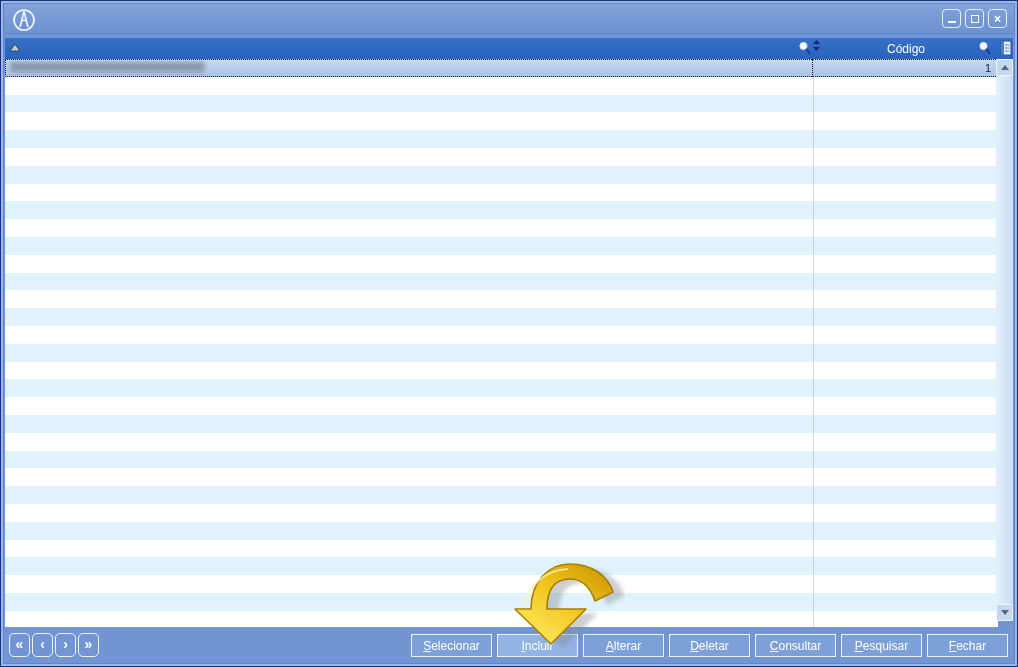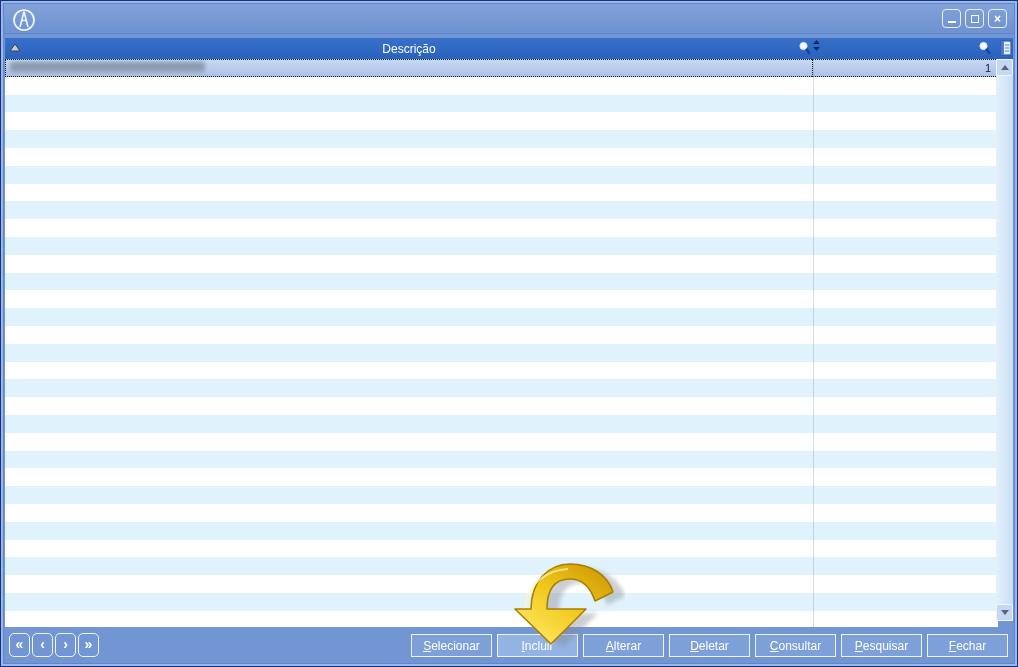--- a/index.html
+++ b/index.html
@@ -88,32 +88,32 @@
       <button class="ctrl close" title="Fechar">
         <span>×</span>
       </button>
     </div>
   </div>
 
   <div class="header">
     <svg class="sort-tri" width="12" height="11">
       <path d="M6 2 L11 9 H1 Z" fill="#c3cbd8" stroke="#3c4452" stroke-width="1"></path>
     </svg>
-    <div class="hcell desc">
-      <span>Descrição</span>
-    </div>
     <div class="hicons-desc">
       <svg width="14" height="16">
         <circle cx="5.5" cy="6" r="3.6" fill="#f6faff" stroke="#d9e4f5" stroke-width="1"></circle>
         <line x1="8.2" y1="8.8" x2="12" y2="14" stroke="#1d3f9e" stroke-width="2.4"></line>
       </svg>
       <svg width="9" height="13" style="margin-top:-1px;">
         <path d="M4.5 1 L8 5 H1 Z" fill="#0e2a6e"></path>
         <path d="M4.5 12 L1 8 H8 Z" fill="#0e2a6e"></path>
       </svg>
+    </div>
+    <div class="hcell cod">
+      <span>Código</span>
     </div>
     <div class="hicons-cod">
       <svg width="14" height="16">
         <circle cx="5.5" cy="6" r="3.6" fill="#f6faff" stroke="#d9e4f5" stroke-width="1"></circle>
         <line x1="8.2" y1="8.8" x2="12" y2="14" stroke="#1d3f9e" stroke-width="2.4"></line>
       </svg>
     </div>
     <svg class="grid-ico" width="15" height="18">
       <rect x="4" y="2" width="10" height="14" fill="#eef4fd" stroke="#2b5cb8" stroke-width="1.2"></rect>
       <rect x="4" y="2" width="3" height="14" fill="#4c79c8"></rect>

